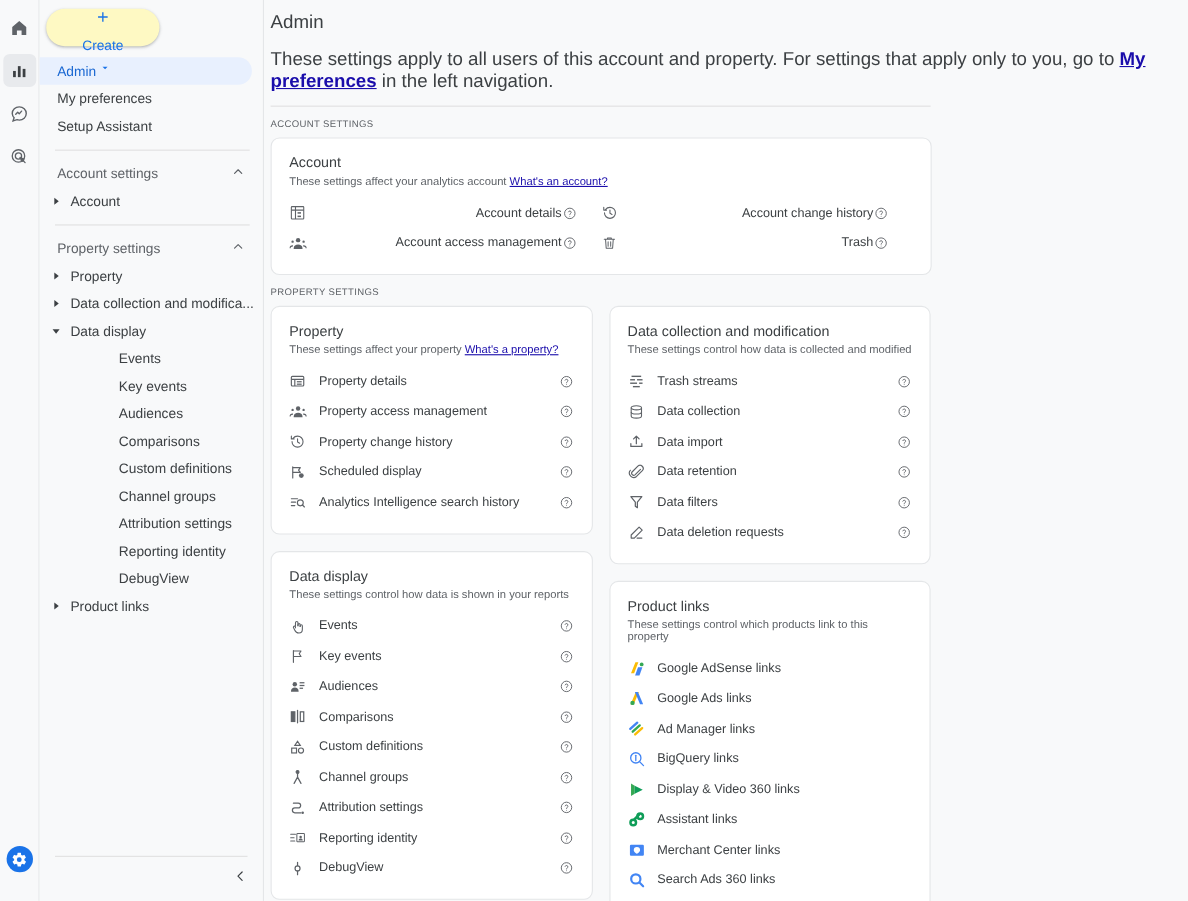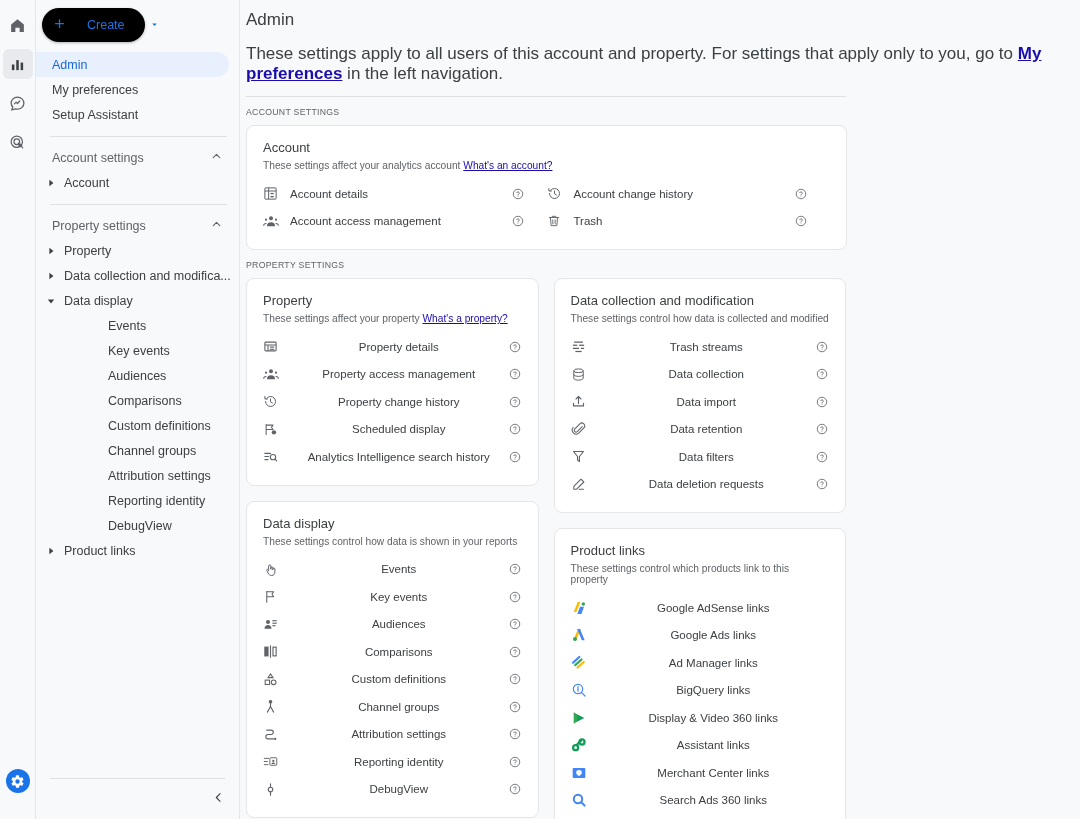--- a/index.html
+++ b/index.html
@@ -38,24 +38,24 @@
   .sidebar {
     width: 204px; flex: 0 0 204px; height: 819px;
     background: #f8f9fa;
     border-right: 1px solid #e4e6e8;
     position: relative;
     padding-top: 5px;
   }
   .create-btn {
     margin: 3px 0 10px 6px;
     width: 103px; height: 34px;
-    background: #000000; border-radius: 17px;
+    background: #fef9c3; border-radius: 17px;
     box-shadow: 0 1px 3px rgba(60,64,67,.28), 0 1px 2px rgba(60,64,67,.12);
-    display: flex; align-items: center; gap: 20px;
-    padding: 0 10px; cursor: pointer;
+    display: flex; align-items: center; gap: 6px;
+    padding: 0 10px; cursor: pointer; flex-direction: column;
   }
   .create-label { color: #1a73e8; font-size: 12.5px; font-weight: 500; }
   .nav-item {
     height: 25px; display: flex; align-items: center;
     padding-left: 16px; margin-right: 10px;
     border-radius: 0 13px 13px 0;
     font-size: 12.5px; color: #3c4043; cursor: pointer;
   }
   .nav-item.active { background: #e8f0fe; color: #1967d2; }
   .nav-sep { height: 1px; background: #e0e0e0; margin: 9px 12px 9px 14px; }
@@ -97,30 +97,30 @@
   .col { width: 293px; display: flex; flex-direction: column; gap: 15px; }
   .card {
     background: #fff; border: 1px solid #e4e6e8; border-radius: 8px;
     padding: 14px 16px 14px 16px;
   }
   .card.wide { width: 601px; }
   .card-title { font-size: 13px; color: #3c4043; margin-bottom: 5px; }
   .card-desc { font-size: 10.2px; color: #5f6368; margin-bottom: 9px; }
   .card-desc a { color: #1a0dab; text-decoration: underline; text-align: right; }
 
-  .rows { display: flex; flex-direction: column; text-align: center; }
+  .rows { display: flex; flex-direction: column; }
   .row {
     display: flex; align-items: center; height: 27.5px; cursor: pointer;
   }
   .row .r-icon { width: 24px; flex: 0 0 24px; display: flex; align-items: center; color: #5f6368; }
   .row .r-label { flex: 1; font-size: 11.5px; color: #3c4043; padding-left: 3px; }
   .row .r-help { width: 14px; flex: 0 0 14px; display: flex; align-items: center; justify-content: center; }
 
   .acct-grid { display: flex; }
-  .acct-grid > div { flex: 1; }
+  .acct-grid > div { flex: 1; text-align: right; }
   .acct-grid .row .r-label { flex: 1; }
   .acct-grid .row { padding-right: 22px; }
 
   .plink-icon { width: 24px; flex: 0 0 24px; display: flex; align-items: center; }
 </style>
 </head>
 <body>
 
 <div class="app">
 

